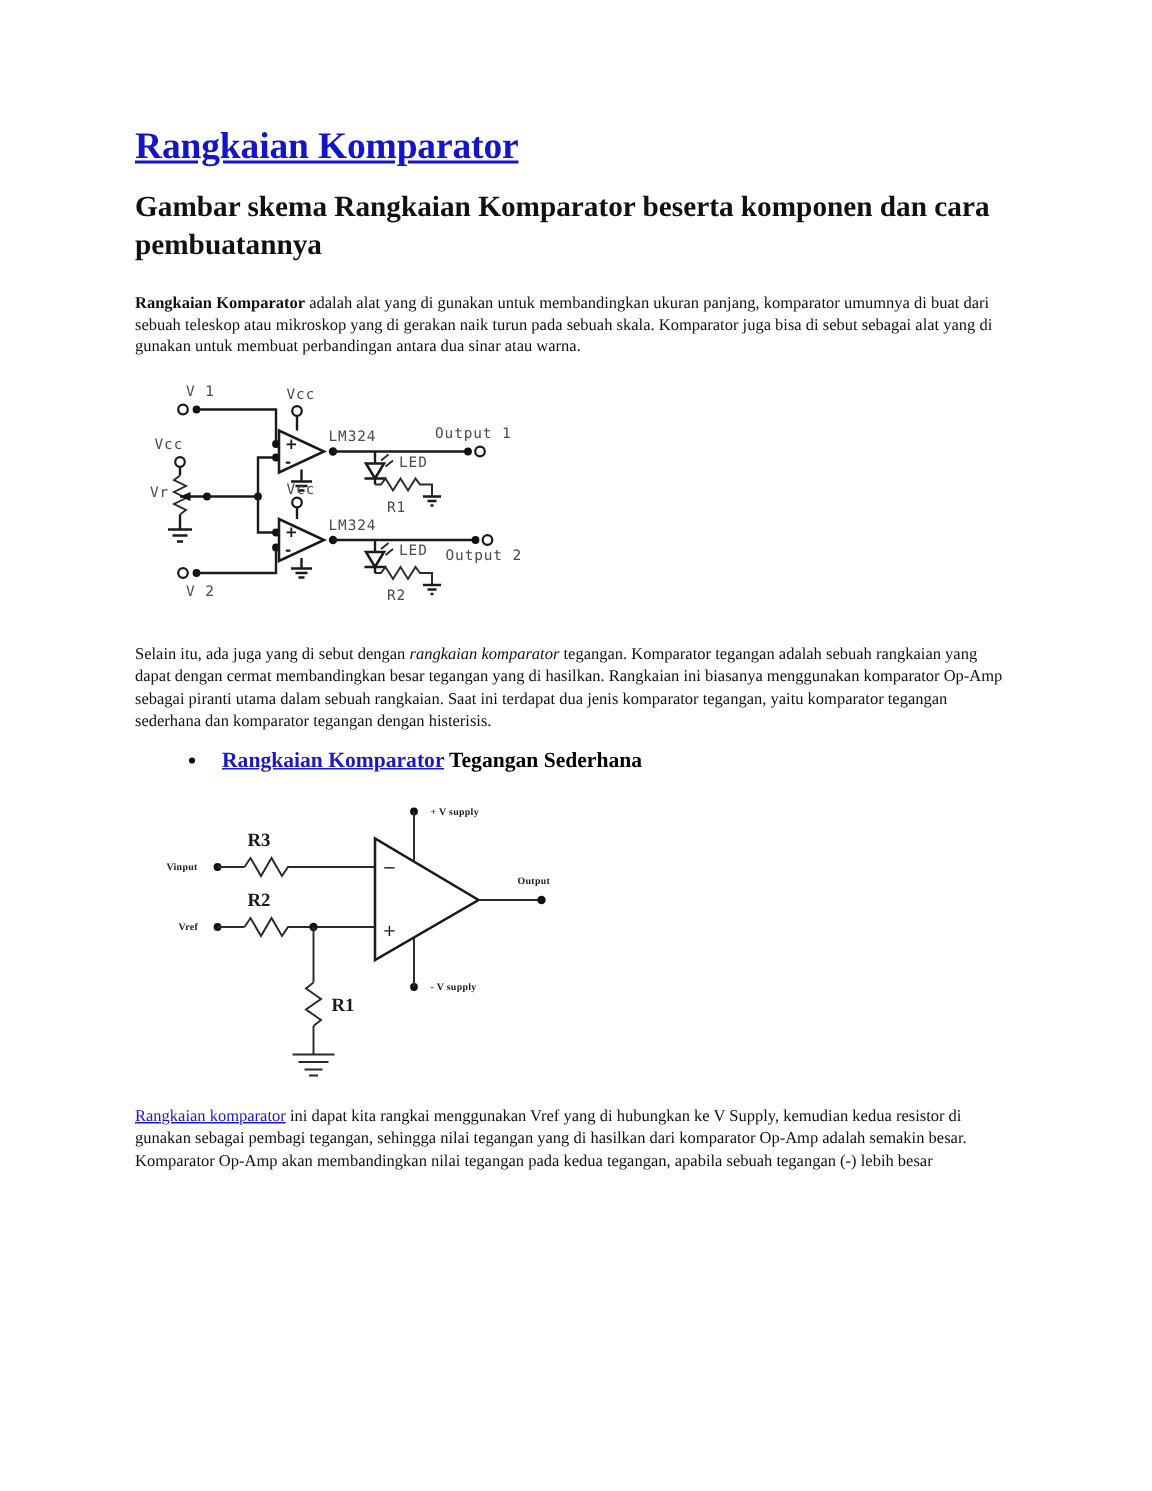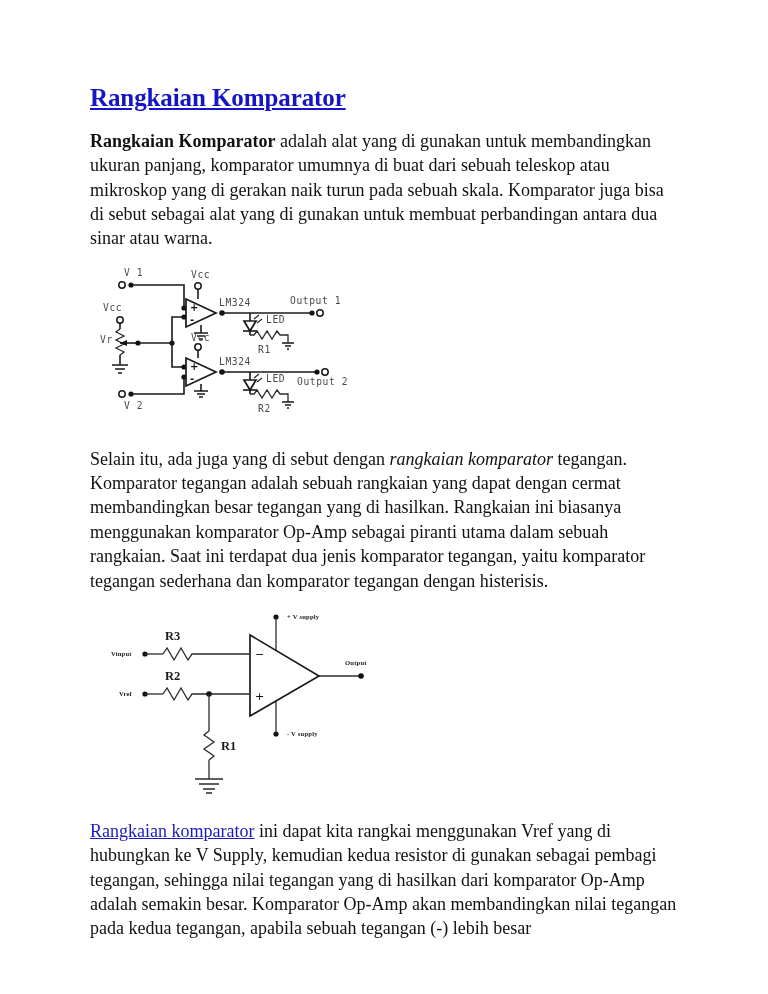--- a/index.html
+++ b/index.html
@@ -45,22 +45,22 @@
   h2.doc-subtitle {
     margin: 0 0 18px 0;
     font-size: 19.5px;
     font-weight: bold;
     line-height: 1.28;
     color: #111;
   }
 
   
   p.para {
-    margin: 16px 0 6px 0;
-    font-size: 18px;
+    margin: 4px 0 6px 0;
+    font-size: 11px;
     line-height: 1.355;
     text-align: left;
     color: #111;
   }
   p.para b { font-weight: bold; }
   p.para i { font-style: italic; }
   a.inline-link {
     color: #1a1ac0;
     text-decoration: underline;
   }
@@ -140,20 +140,21 @@
 </head>
 <body>
 
 <div class="page">
   <div class="content">
 
     <h1 class="doc-title">
       <a href="#">Rangkaian Komparator</a>
     </h1>
 
+    <h2 class="doc-subtitle">Gambar skema Rangkaian Komparator beserta komponen dan cara pembuatannya</h2>
 
     <p class="para"><b>Rangkaian Komparator</b><span> adalah alat yang di gunakan untuk membandingkan ukuran panjang, komparator umumnya di buat dari sebuah teleskop atau mikroskop yang di gerakan naik turun pada sebuah skala. Komparator juga bisa di sebut sebagai alat yang di gunakan untuk membuat perbandingan antara dua sinar atau warna.</span></p>
 
     <div class="figure figure-1">
       <svg width="280" height="170" viewBox="0 0 280 170">
 
         <text class="mono-lbl" x="26" y="15">V 1</text>
         <circle class="term" cx="24" cy="24" r="3.2"></circle>
         <circle class="node" cx="33" cy="24" r="2.6"></circle>
         <path class="wire" d="M33 24 H86 V47"></path>
@@ -240,20 +241,23 @@
 
         <circle class="term" cx="24" cy="133" r="3.2"></circle>
         <circle class="node" cx="33" cy="133" r="2.6"></circle>
         <path class="wire" d="M33 133 H86 V116"></path>
         <text class="mono-lbl" x="26" y="148">V 2</text>
       </svg>
     </div>
 
     <p class="para"><span>Selain itu, ada juga yang di sebut dengan </span><i>rangkaian komparator</i><span> tegangan. Komparator tegangan adalah sebuah rangkaian yang dapat dengan cermat membandingkan besar tegangan yang di hasilkan. Rangkaian ini biasanya menggunakan komparator Op-Amp sebagai piranti utama dalam sebuah rangkaian. Saat ini terdapat dua jenis komparator tegangan, yaitu komparator tegangan sederhana dan komparator tegangan dengan histerisis.</span></p>
 
+    <ul class="bullets">
+      <li><a href="#" class="bullet-link">Rangkaian Komparator</a><span> Tegangan Sederhana</span></li>
+    </ul>
 
     <div class="figure figure-2">
       <svg width="300" height="200" viewBox="0 0 300 200">
 
         <circle class="node" cx="181" cy="14" r="2.6"></circle>
         <text class="serif-sm" x="192" y="16">+ V supply</text>
         <path class="wire-thin" d="M181 14 V62"></path>
 
         <circle class="node" cx="181" cy="131" r="2.6"></circle>
         <text class="serif-sm" x="192" y="133">- V supply</text>

